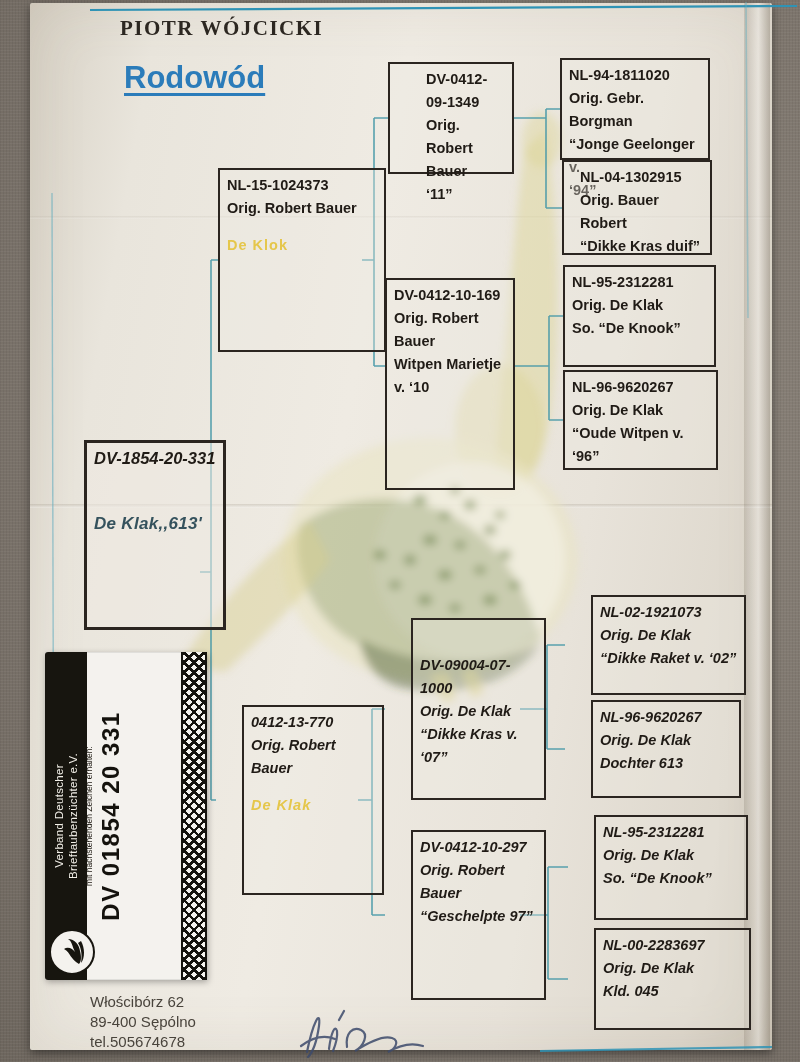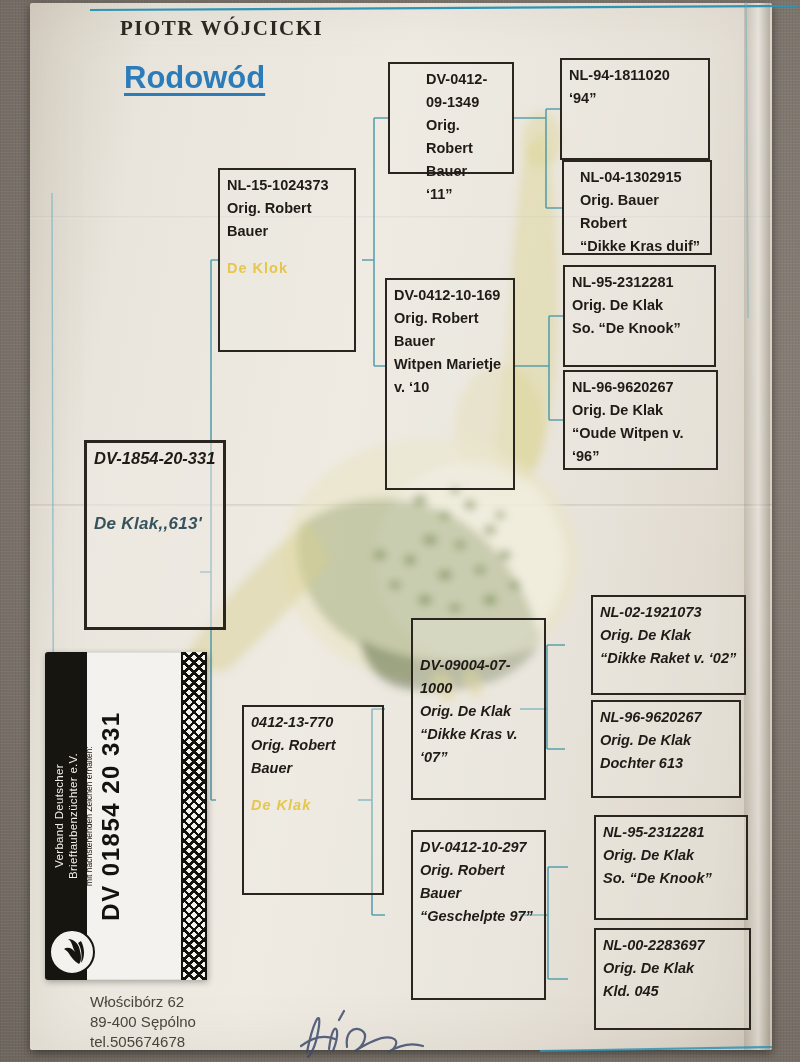--- a/index.html
+++ b/index.html
@@ -147,21 +147,21 @@
 </svg>
 
 <div class="owner">PIOTR WÓJCICKI</div>
 <div class="ptitle">Rodowód</div>
 
 <div class="pbox subject italic" style="left:58px;top:440px;width:142px;height:190px;">
   <div>DV-1854-20-331</div>
   <div class="subject-name">De  Klak,,613'</div>
 </div>
 
-<div class="pbox" style="left:218px;top:168px;width:138px;height:184px;">
+<div class="pbox" style="left:218px;top:168px;width:168px;height:184px;">
   <div>NL-15-1024373</div>
   <div>Orig. Robert Bauer</div>
   <div class="hl-name" style="margin-top:14px;">De  Klok</div>
 </div>
 <div class="pbox italic" style="left:216px;top:705px;width:142px;height:190px;">
   <div>0412-13-770</div>
   <div>Orig. Robert Bauer</div>
   <div class="hl-name" style="margin-top:14px;">De  Klak</div>
 </div>
 
@@ -183,20 +183,22 @@
   <div>“Dikke Kras v. ‘07”</div>
 </div>
 <div class="pbox italic" style="left:385px;top:830px;width:135px;height:170px;">
   <div>DV-0412-10-297</div>
   <div>Orig. Robert Bauer</div>
   <div>“Geschelpte 97”</div>
 </div>
 
 <div class="pbox" style="left:560px;top:58px;width:150px;height:102px;">
   <div>NL-94-1811020</div>
+  <div>Orig. Gebr. Borgman</div>
+  <div>“Jonge Geelonger v.</div>
   <div>‘94”</div>
 </div>
 <div class="pbox" style="left:562px;top:160px;width:150px;height:95px;padding-left:16px;">
   <div>NL-04-1302915</div>
   <div>Orig. Bauer Robert</div>
   <div>“Dikke Kras duif”</div>
 </div>
 <div class="pbox" style="left:563px;top:265px;width:153px;height:102px;">
   <div>NL-95-2312281</div>
   <div>Orig. De Klak</div>

